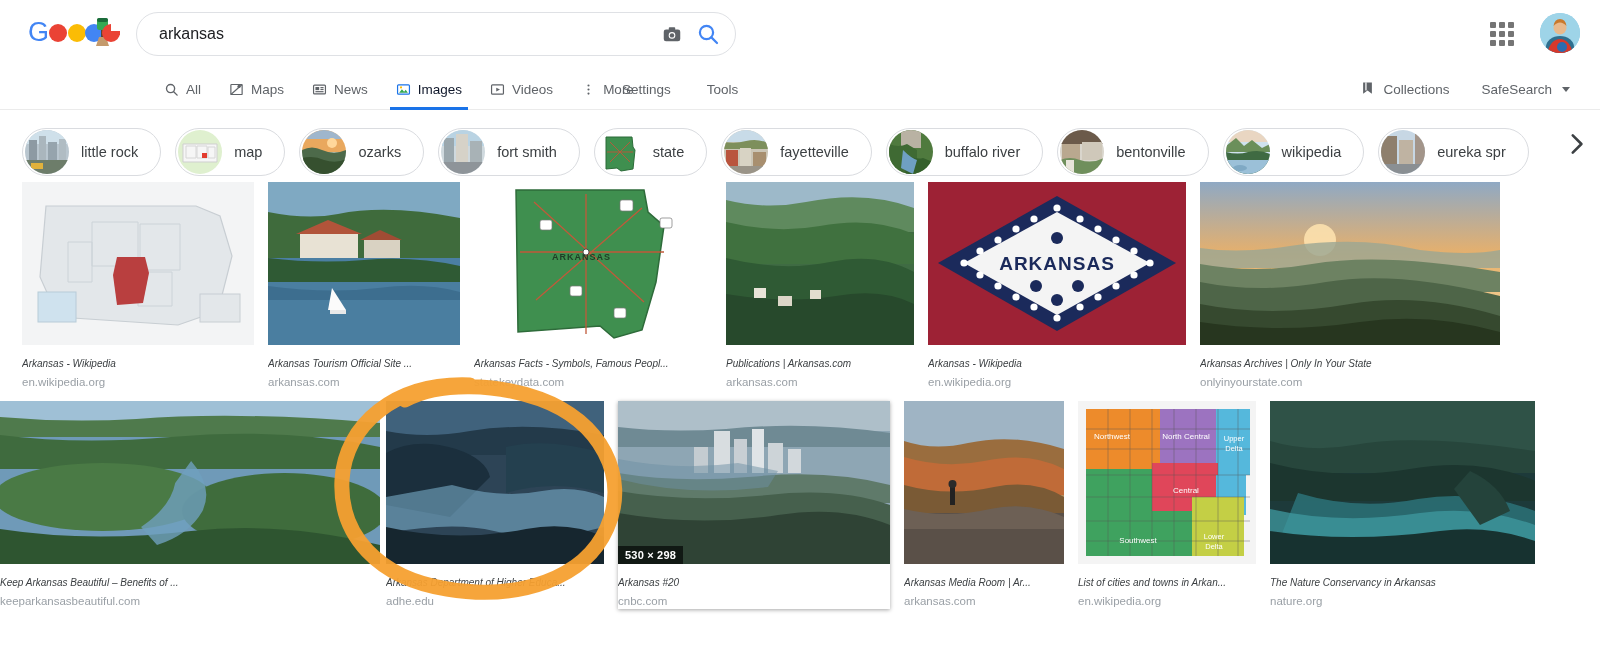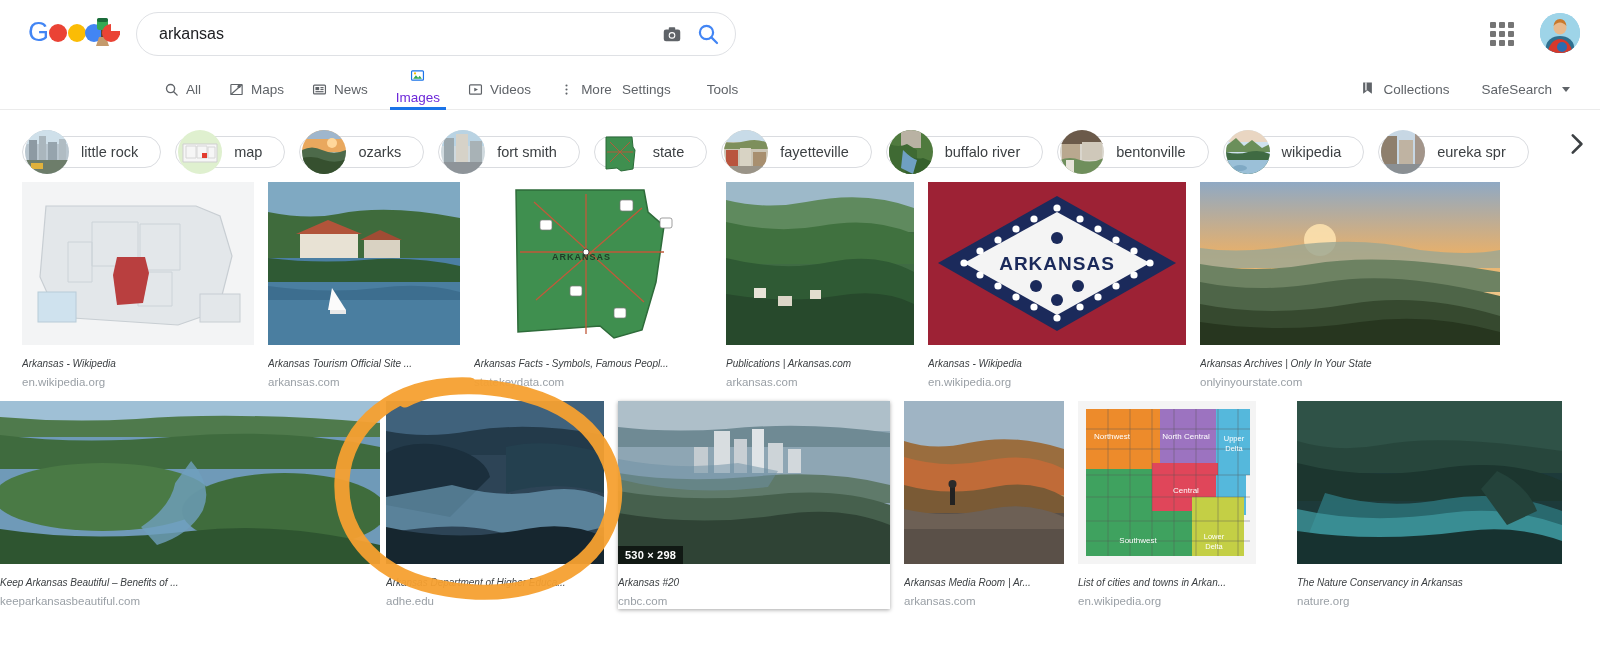--- a/index.html
+++ b/index.html
@@ -58,37 +58,37 @@
 
   
   .navbar { position: relative; height: 42px; border-bottom: 1px solid #ebebeb; }
   .nav-left { position: absolute; left: 150px; top: 0; display: flex; align-items: center; height: 42px; }
   .nav-item {
     display: flex; align-items: center; gap: 7px;
     height: 42px; padding: 0 14px;
     font-size: 13.5px; color: #5f6368; cursor: pointer;
     position: relative;
   }
-  .nav-item.active { color: #6d28d9; flex-direction: column; }
+  .nav-item.active { color: #0f172a; }
   .nav-item.active::after {
     content:""; position:absolute; left:8px; right:8px; bottom:0; height:3px; background:#1a73e8;
   }
   .nav-item .ic { display:flex; align-items:center; }
   .nav-right-links { position: absolute; left: 604px; top: 0; display:flex; align-items:center; height:42px; }
   .nav-plain { font-size: 13.5px; color: #5f6368; padding: 0 18px; cursor: pointer; height:42px; display:flex; align-items:center;}
   .nav-far { position:absolute; right: 20px; top: 0; display:flex; align-items:center; height: 42px; gap: 12px;}
   .nav-far .item { display:flex; align-items:center; gap:8px; font-size:13.5px; color:#5f6368; padding:0 10px; cursor:pointer;}
   .caret { width:0;height:0;border-left:4px solid transparent;border-right:4px solid transparent;border-top:5px solid #5f6368; margin-left:2px;}
 
   
   .chips-wrap { position: relative; height: 72px; }
   .chips { display: flex; align-items: center; gap: 14px; padding: 12px 0 0 22px; height: 72px; }
   .chip {
     display: flex; align-items: center; gap: 12px;
-    height: 32px; padding: 0 22px 0 2px;
+    height: 48px; padding: 0 22px 0 2px;
     border: 1px solid #dadce0; border-radius: 26px;
     background: #fff; cursor: pointer; flex: 0 0 auto;
   }
   .chip-thumb { width: 44px; height: 44px; border-radius: 50%; overflow: hidden; flex:0 0 auto; }
   .chip-thumb.nocrop { border-radius: 0; background: transparent; }
   .chip-thumb svg { display:block; }
   .chip-label { font-size: 14.5px; color: #3c4043; white-space: nowrap; }
   .chips-next {
     position: absolute; right: 0; top: 12px; width: 48px; height: 48px;
     background: linear-gradient(to right, rgba(255,255,255,0) 0%, #fff 40%);
@@ -685,21 +685,21 @@
             <text x="136" y="138" font-family="Liberation Sans, sans-serif" font-size="7.5" fill="#fff" text-anchor="middle">Lower</text>
             <text x="136" y="148" font-family="Liberation Sans, sans-serif" font-size="7.5" fill="#fff" text-anchor="middle">Delta</text>
           </svg>
         </div>
         <div class="cap">
           <div class="cap-title">List of cities and towns in Arkan...</div>
           <div class="cap-dom">en.wikipedia.org</div>
         </div>
       </div>
 
-      <div class="tile" style="width:265px; margin-right:0;margin-left:27px;">
+      <div class="tile" style="width:265px; margin-right:0;">
         <div class="thumb" style="height:163px;">
           <svg viewBox="0 0 265 163" preserveAspectRatio="none" width="265" height="163">
             <rect width="265" height="163" fill="#1d3a3a"></rect>
             <path d="M0 0 h265 v54 H0z" fill="#2f5247"></path>
             <path d="M0 40 q40 12 84 4 q60-12 181 6 v22 H0z" fill="#27463c"></path>
             <path d="M0 62 q70 18 140 6 q70-12 125 12 v20 H0z" fill="#1c362f"></path>
             <path d="M28 92 q60 18 120 6 q60-10 117 12 v53 H0z" fill="#2b6f74" opacity="0.9"></path>
             <path d="M0 108 q70 16 150 4 q60-8 115 12 v39 H0z" fill="#3f9aa0" opacity="0.75"></path>
             <path d="M0 130 q80 12 170 0 q50-6 95 10 v23 H0z" fill="#173230"></path>
             <path d="M200 70 q30 14 40 40 l-30 14 -26-36z" fill="#24433b"></path>

